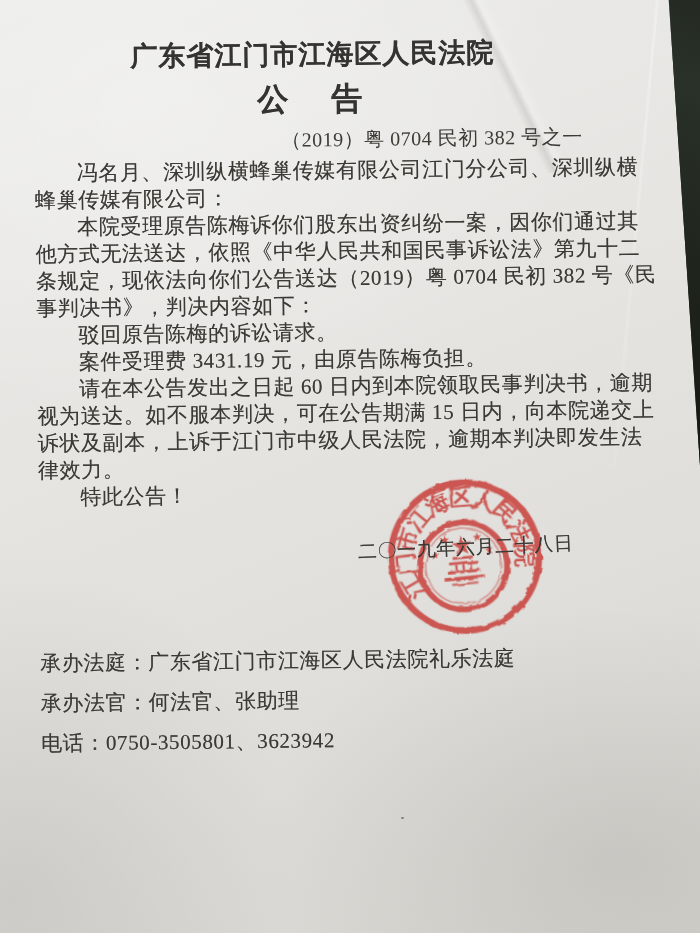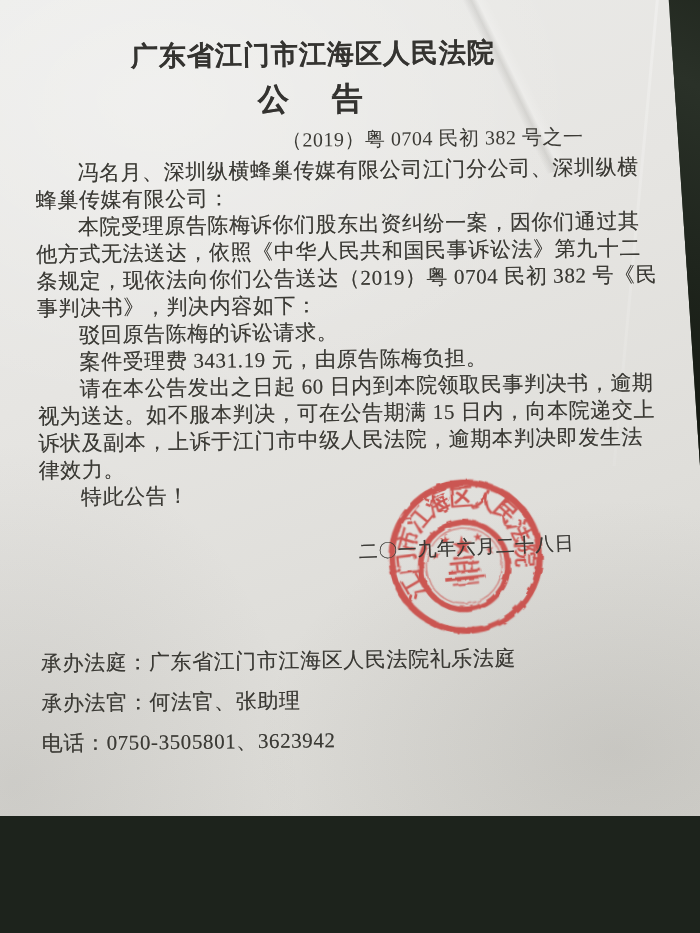--- a/index.html
+++ b/index.html
@@ -1,21 +1,21 @@
 <!DOCTYPE html>
 <html><head>
 <meta charset="utf-8">
 <style>
   html,body{margin:0;padding:0;}
   body{
     width:700px;height:933px;overflow:hidden;
     font-family:"Liberation Serif","DejaVu Serif",serif;
     background:#1d231c;
   }
-  .photo{position:relative;width:700px;height:816px;overflow:hidden;}
+  .photo{position:relative;width:700px;height:933px;overflow:hidden;}
 
   
   .paper{
     position:absolute;inset:0;
     background:
       radial-gradient(ellipse 700px 500px at 22% 12%, rgba(255,255,255,.30), rgba(255,255,255,0) 62%),
       radial-gradient(ellipse 600px 420px at 88% 92%, rgba(96,94,88,.14), rgba(96,94,88,0) 60%),
       radial-gradient(ellipse 520px 620px at 2% 96%, rgba(90,88,82,.13), rgba(90,88,82,0) 55%),
       linear-gradient(158deg,#ececea 0%,#e6e5e2 38%,#dfdeda 68%,#d6d5d0 100%);
   }

